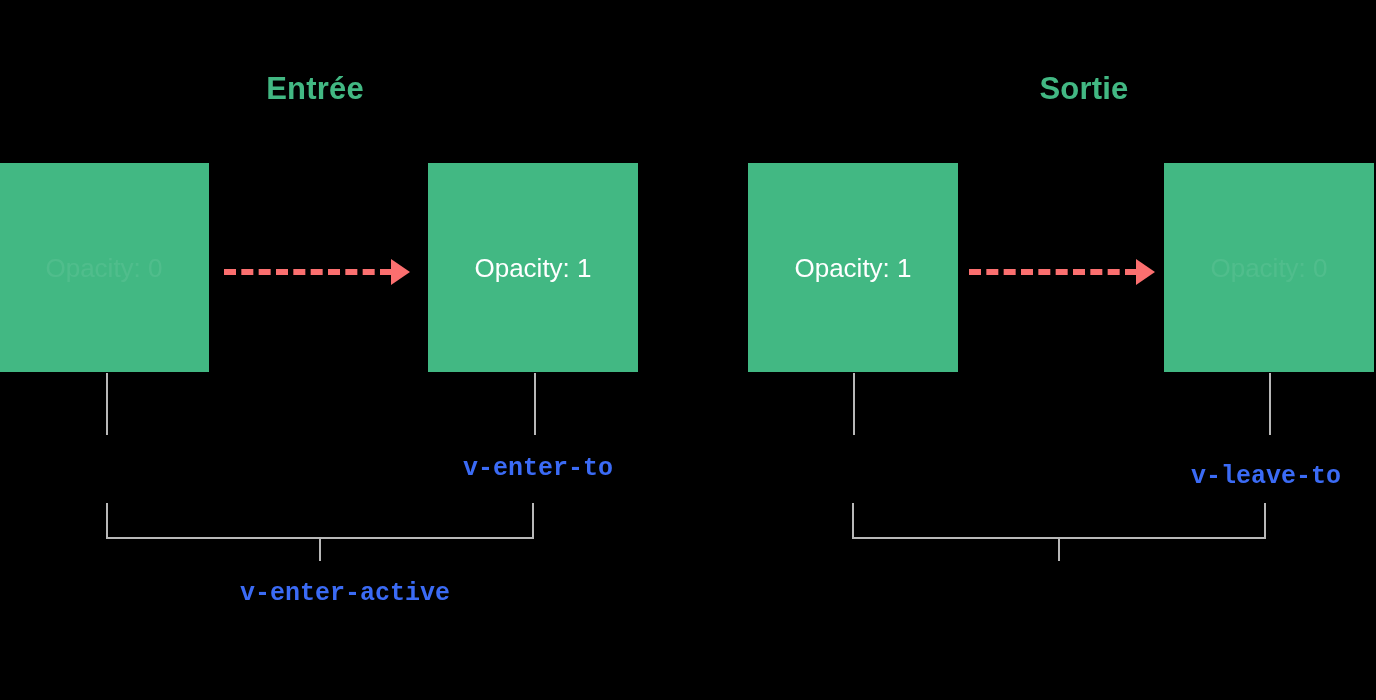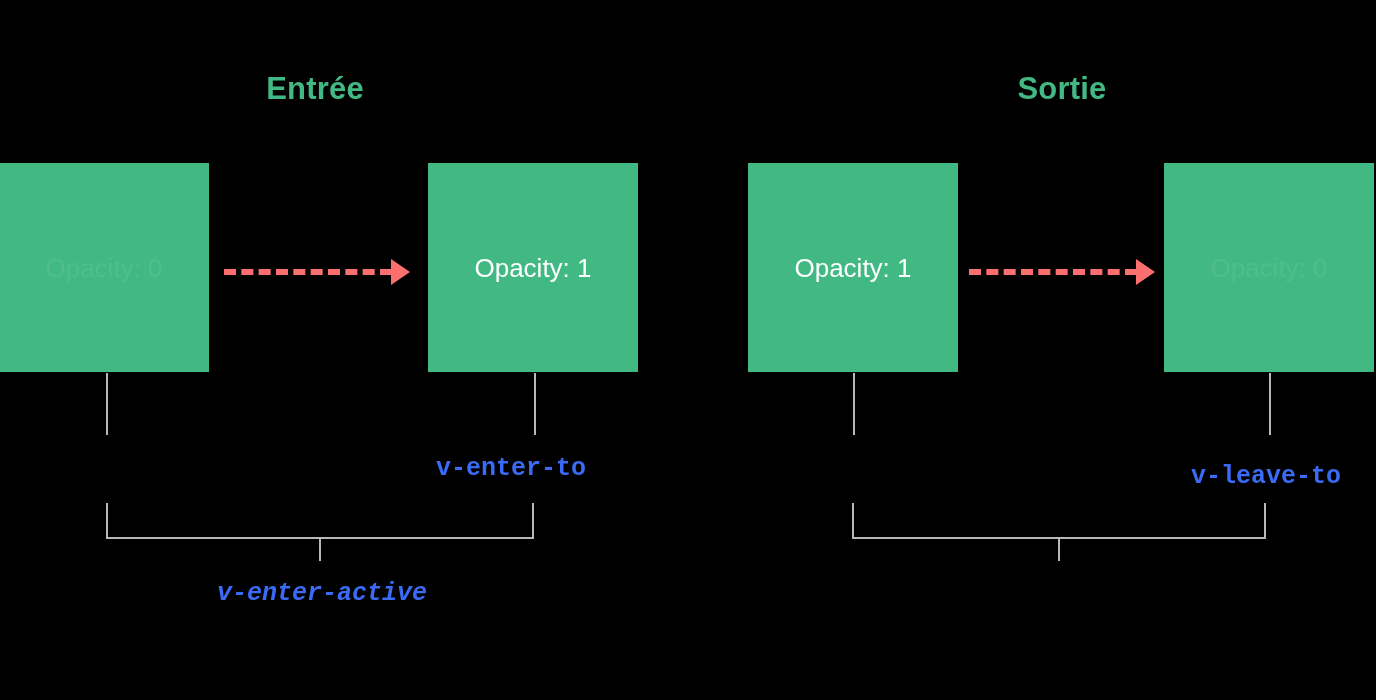--- a/index.html
+++ b/index.html
@@ -21,21 +21,21 @@
     font-family:"Liberation Sans", sans-serif;
     font-size:31px;
     font-weight:bold;
     color:#42b883;
     letter-spacing:0.2px;
     white-space:nowrap;
     transform:translateX(-50%);
     line-height:1;
   }
   .title-enter { left:315px; top:73px; }
-  .title-leave { left:1062px; top:73px; }
+  .title-leave { left:1084px; top:73px; }
 
   
   .state-box {
     position:absolute;
     top:163px;
     width:210px;
     height:209px;
     background:#42b883;
     display:flex;
     align-items:center;
@@ -98,24 +98,24 @@
     position:absolute;
     font-family:"Liberation Mono", "DejaVu Sans Mono", monospace;
     font-size:25px;
     font-weight:bold;
     color:#3b6bf5;
     white-space:nowrap;
     transform:translateX(-50%);
     line-height:1;
   }
   .cn-enter-from { left:113px; top:456px; }
-  .cn-enter-to   { left:511px; top:456px; }
+  .cn-enter-to   { left:538px; top:456px; }
   .cn-leave-from { left:857px; top:456px; }
   .cn-leave-to   { left:1266px; top:464px; }
-  .cn-enter-active { left:322px; top:581px;font-style:italic; }
+  .cn-enter-active { left:345px; top:581px; }
   .cn-leave-active { left:1052px; top:581px; }
 
   
   .bracket {
     position:absolute;
     top:503px;
     height:36px;
     border-left:2px solid #b8b8b8;
     border-right:2px solid #b8b8b8;
     border-bottom:2px solid #b8b8b8;

